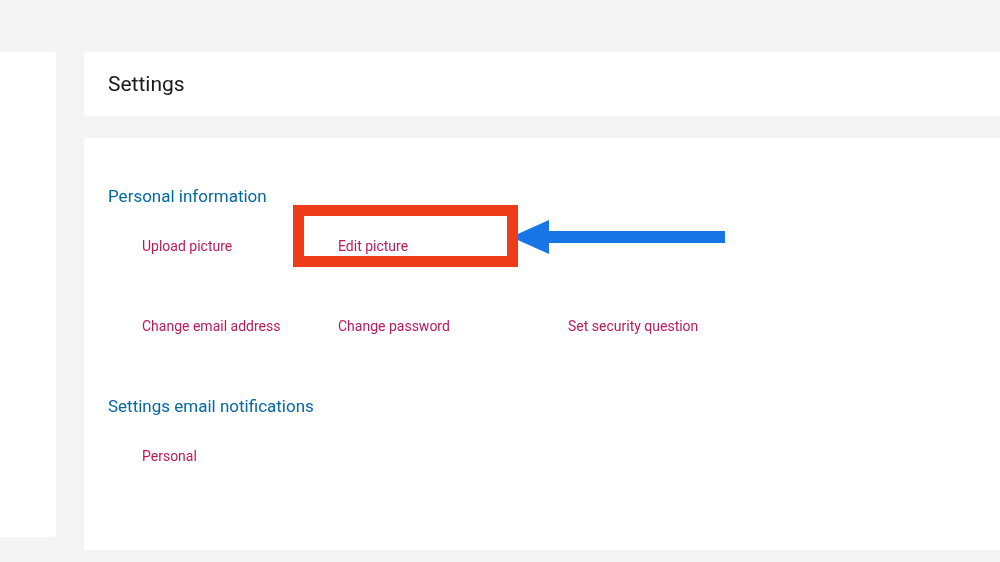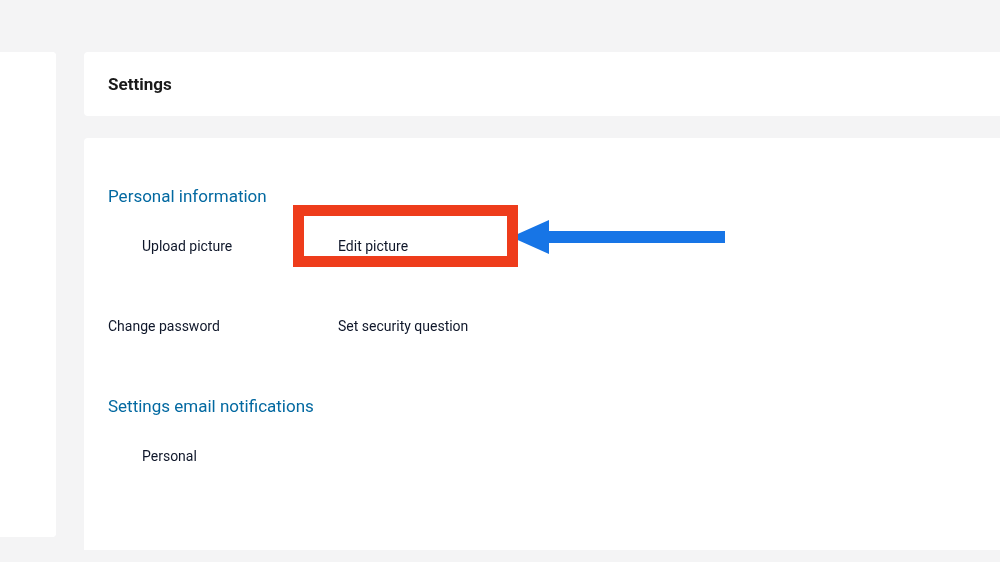--- a/index.html
+++ b/index.html
@@ -29,22 +29,22 @@
       top: 52px;
       right: 0;
       height: 64px;
       background: #fff;
       border-radius: 4px 0 0 4px;
       display: flex;
       align-items: center;
       padding-left: 24px;
     }
     .header-title {
-      font-size: 17px;
-      font-weight: 700;
+      font-size: 21px;
+      font-weight: 400;
       color: #1a1a1a;
     }
     .content-card {
       position: absolute;
       left: 84px;
       top: 138px;
       right: 0;
       bottom: 12px;
       background: #fff;
       border-radius: 4px 0 0 0;
@@ -55,21 +55,21 @@
       font-size: 17px;
       color: #0369a1;
       font-weight: 400;
       margin-bottom: 30px;
     }
     .link-row {
       display: flex;
       gap: 0;
     }
     .link-item {
-      color: #0f172a;
+      color: #be185d;
       font-size: 14px;
       font-weight: 400;
       text-decoration: none;
       cursor: pointer;
       display: inline-block;
       padding: 2px 0;
     }
     .link-col-1 { width: 230px; padding-left: 34px; }
     .link-col-2 { width: 230px; }
     .link-col-3 { width: 230px; }
@@ -117,20 +117,23 @@
         <a class="link-item">Upload picture</a>
       </div>
       <div class="link-col-2">
         <a class="link-item">Edit picture</a>
       </div>
     </div>
   </div>
 
   <div class="section">
     <div class="link-row">
+      <div class="link-col-1">
+        <a class="link-item">Change email address</a>
+      </div>
       <div class="link-col-2">
         <a class="link-item">Change password</a>
       </div>
       <div class="link-col-3">
         <a class="link-item">Set security question</a>
       </div>
     </div>
   </div>
 
   <div class="section">

